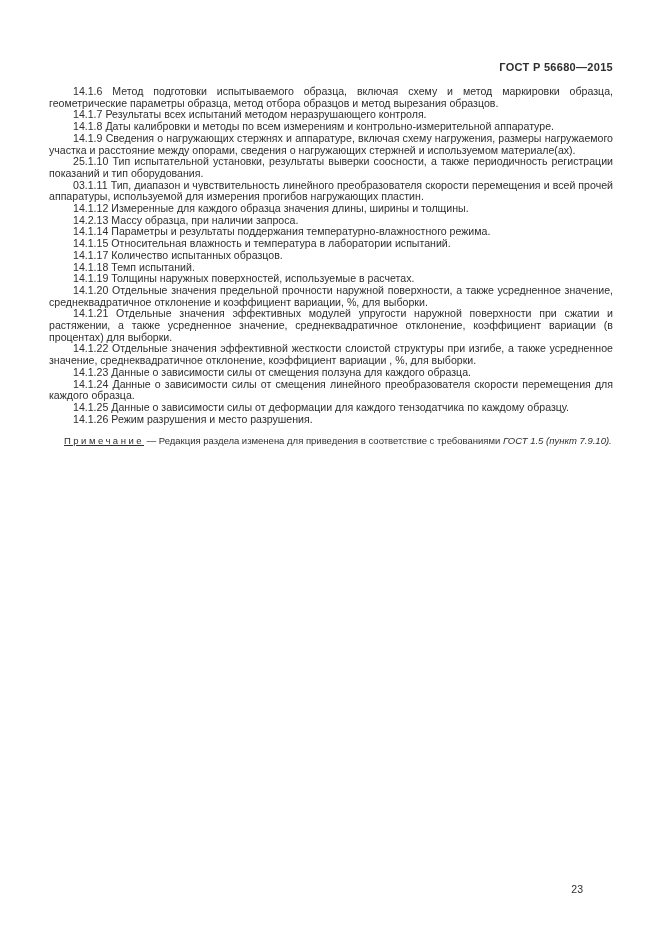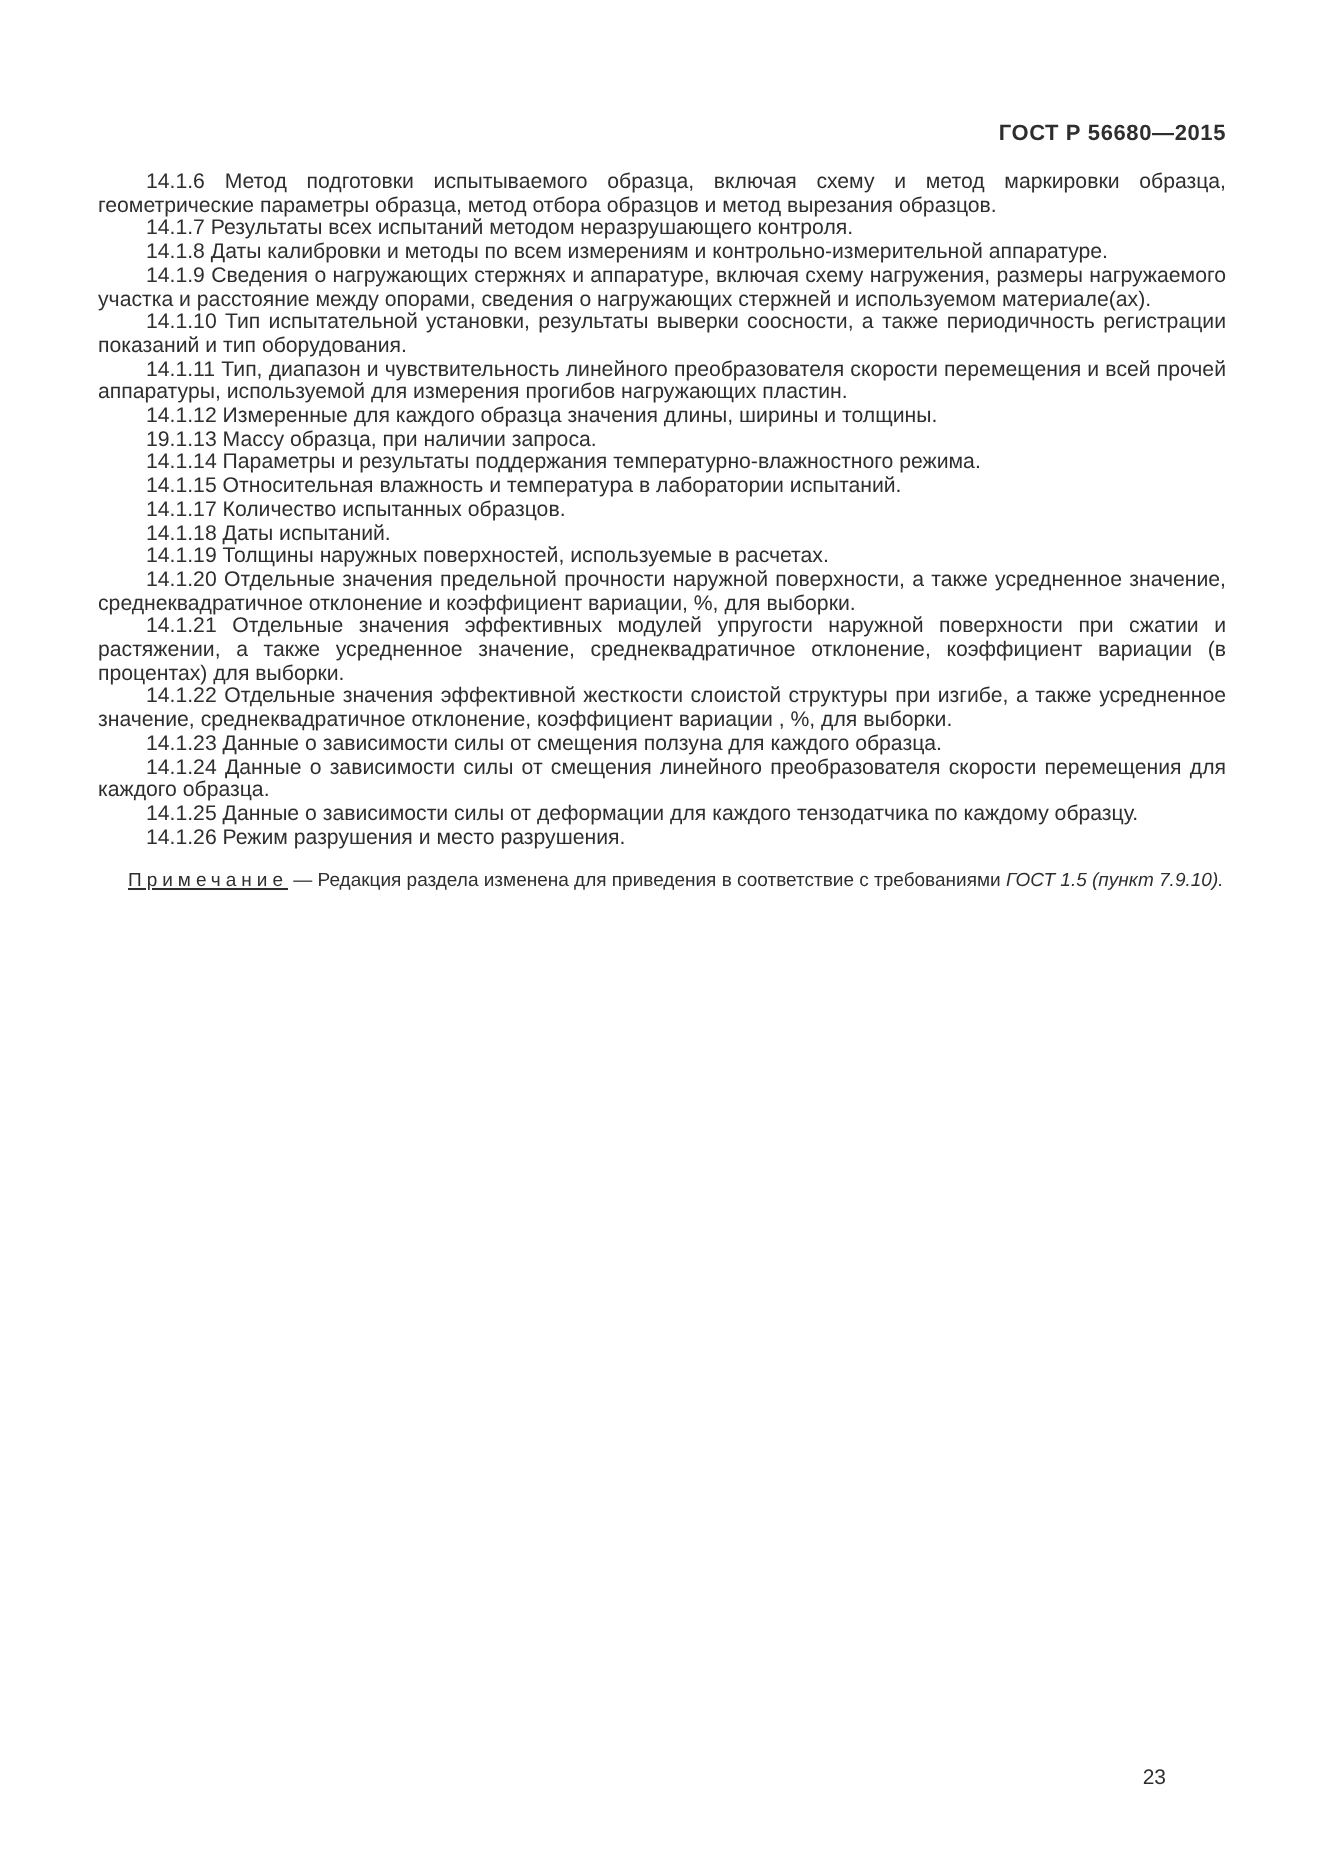--- a/index.html
+++ b/index.html
@@ -69,28 +69,28 @@
 <div class="page">
 
   <div class="doc-header">ГОСТ Р 56680—2015</div>
 
   <div class="content">
 
     <p class="clause"><span class="clause-number">14.1.6 </span><span>Метод подготовки испытываемого образца, включая схему и метод маркировки образца, геометрические параметры образца, метод отбора образцов и метод вырезания образцов.</span></p>
       <p class="clause"><span class="clause-number">14.1.7 </span><span>Результаты всех испытаний методом неразрушающего контроля.</span></p>
       <p class="clause"><span class="clause-number">14.1.8 </span><span>Даты калибровки и методы по всем измерениям и контрольно-измерительной аппаратуре.</span></p>
       <p class="clause"><span class="clause-number">14.1.9 </span><span>Сведения о нагружающих стержнях и аппаратуре, включая схему нагружения, размеры нагружаемого участка и расстояние между опорами, сведения о нагружающих стержней и используемом материале(ах).</span></p>
-      <p class="clause"><span class="clause-number">14.1.10 </span><span>Тип испытательной установки, результаты выверки соосности, а также периодичность регистрации показаний и тип оборудования.</span></p>
-      <p class="clause"><span class="clause-number">14.1.11 </span><span>Тип, диапазон и чувствительность линейного преобразователя скорости перемещения и всей прочей аппаратуры, используемой для измерения прогибов нагружающих пластин.</span></p>
+      <p class="clause"><span class="clause-number">25.1.10 </span><span>Тип испытательной установки, результаты выверки соосности, а также периодичность регистрации показаний и тип оборудования.</span></p>
+      <p class="clause"><span class="clause-number">03.1.11 </span><span>Тип, диапазон и чувствительность линейного преобразователя скорости перемещения и всей прочей аппаратуры, используемой для измерения прогибов нагружающих пластин.</span></p>
       <p class="clause"><span class="clause-number">14.1.12 </span><span>Измеренные для каждого образца значения длины, ширины и толщины.</span></p>
-      <p class="clause"><span class="clause-number">19.1.13 </span><span>Массу образца, при наличии запроса.</span></p>
+      <p class="clause"><span class="clause-number">14.2.13 </span><span>Массу образца, при наличии запроса.</span></p>
       <p class="clause"><span class="clause-number">14.1.14 </span><span>Параметры и результаты поддержания температурно-влажностного режима.</span></p>
       <p class="clause"><span class="clause-number">14.1.15 </span><span>Относительная влажность и температура в лаборатории испытаний.</span></p>
       <p class="clause"><span class="clause-number">14.1.17 </span><span>Количество испытанных образцов.</span></p>
-      <p class="clause"><span class="clause-number">14.1.18 </span><span>Даты испытаний.</span></p>
+      <p class="clause"><span class="clause-number">14.1.18 </span><span>Темп испытаний.</span></p>
       <p class="clause"><span class="clause-number">14.1.19 </span><span>Толщины наружных поверхностей, используемые в расчетах.</span></p>
       <p class="clause"><span class="clause-number">14.1.20 </span><span>Отдельные значения предельной прочности наружной поверхности, а также усредненное значение, среднеквадратичное отклонение и коэффициент вариации, %, для выборки.</span></p>
       <p class="clause"><span class="clause-number">14.1.21 </span><span>Отдельные значения эффективных модулей упругости наружной поверхности при сжатии и растяжении, а также усредненное значение, среднеквадратичное отклонение, коэффициент вариации (в процентах) для выборки.</span></p>
       <p class="clause"><span class="clause-number">14.1.22 </span><span>Отдельные значения эффективной жесткости слоистой структуры при изгибе, а также усредненное значение, среднеквадратичное отклонение, коэффициент вариации , %, для выборки.</span></p>
       <p class="clause"><span class="clause-number">14.1.23 </span><span>Данные о зависимости силы от смещения ползуна для каждого образца.</span></p>
       <p class="clause"><span class="clause-number">14.1.24 </span><span>Данные о зависимости силы от смещения линейного преобразователя скорости перемещения для каждого образца.</span></p>
       <p class="clause"><span class="clause-number">14.1.25 </span><span>Данные о зависимости силы от деформации для каждого тензодатчика по каждому образцу.</span></p>
       <p class="clause"><span class="clause-number">14.1.26 </span><span>Режим разрушения и место разрушения.</span></p>
       <p class="note"><span class="note-label">Примечание</span><span> — Редакция раздела изменена для приведения в соответствие с требованиями </span><span class="note-ref">ГОСТ 1.5 (пункт 7.9.10).</span></p>
   </div>

